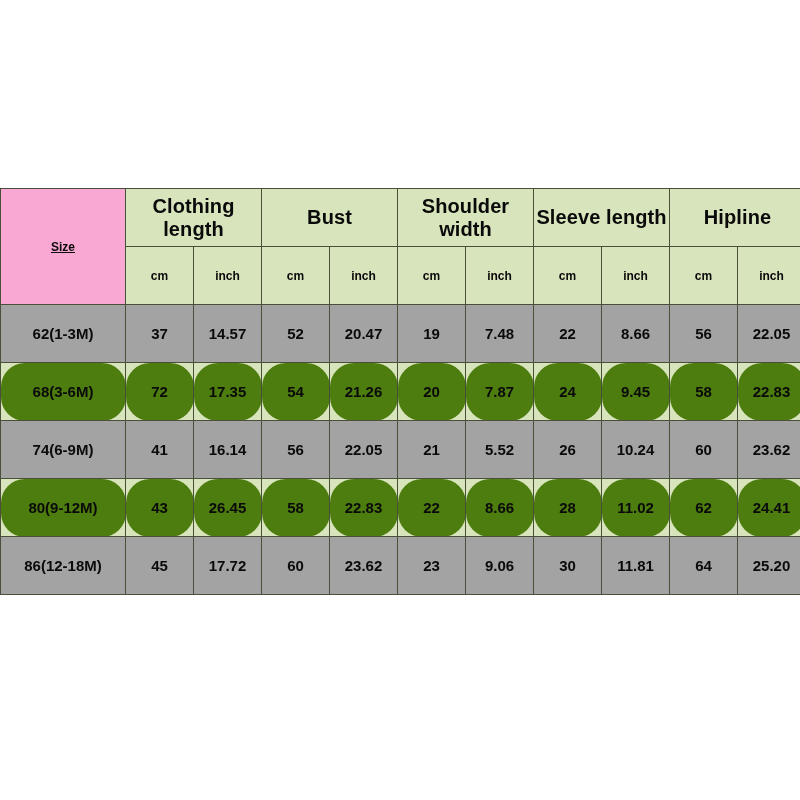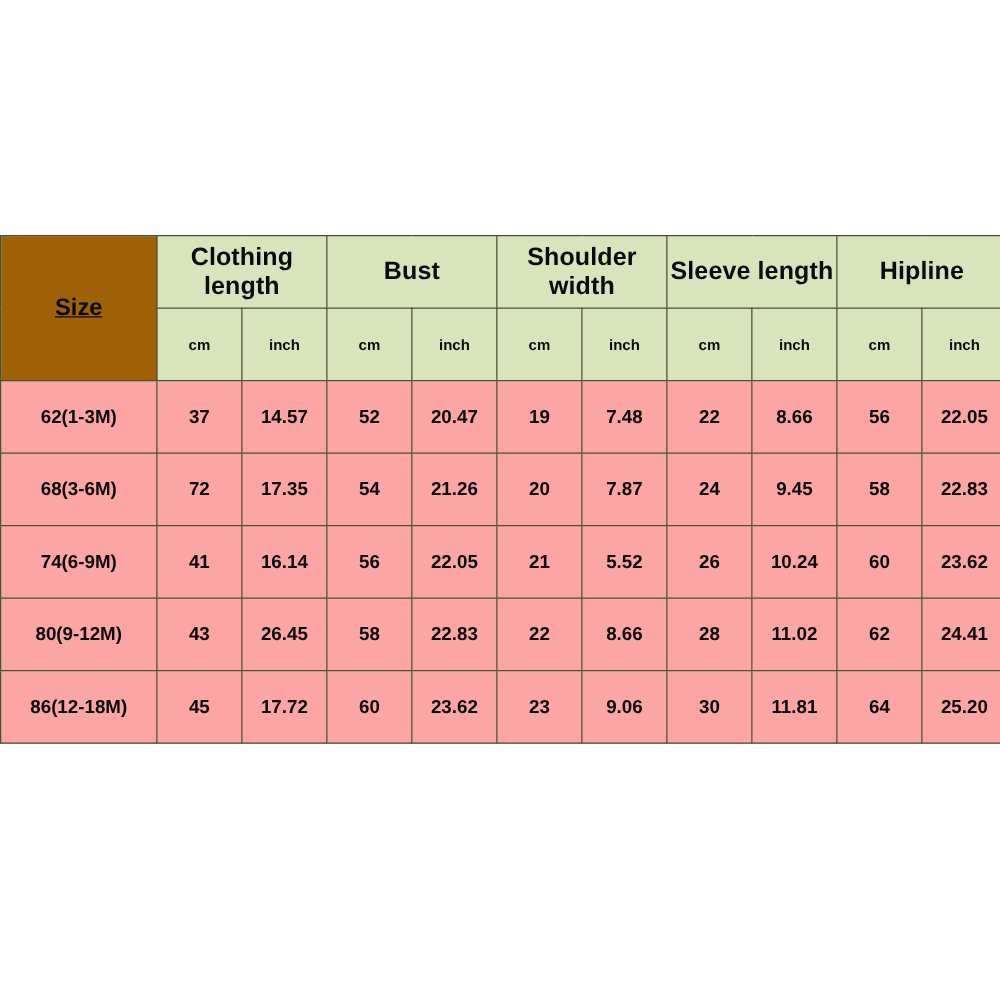--- a/index.html
+++ b/index.html
@@ -41,40 +41,41 @@
 
   
   th.group-head {
     height: 58px;
     font-size: 20px;
     background: #d8e4bc;
     letter-spacing: 0.1px;
   }
   th.size-head {
     height: 116px;
-    font-size: 19px;
-    background: #a16207;
+    font-size: 12px;
+    background: #f9a8d4;
     text-decoration: underline;
   }
   th.unit-head {
     height: 58px;
     font-size: 12px;
     background: #d8e4bc;
   }
 
   
   tbody tr td {
     height: 58px;
     font-size: 15px;
   }
   tbody tr.row-light td {
-    background: #fca5a5;
+    background: #a3a3a3;
   }
   tbody tr.row-green td {
-    background: #fca5a5;
+    background: #4d7c0f;
+    border-radius: 24px;
   }
   td.size-cell {
     font-size: 15px;
   }
 
   
   col.c-size  { width: 125px; }
   col.c-cm    { width: 68px;  }
   col.c-inch  { width: 68px;  }
 </style>

